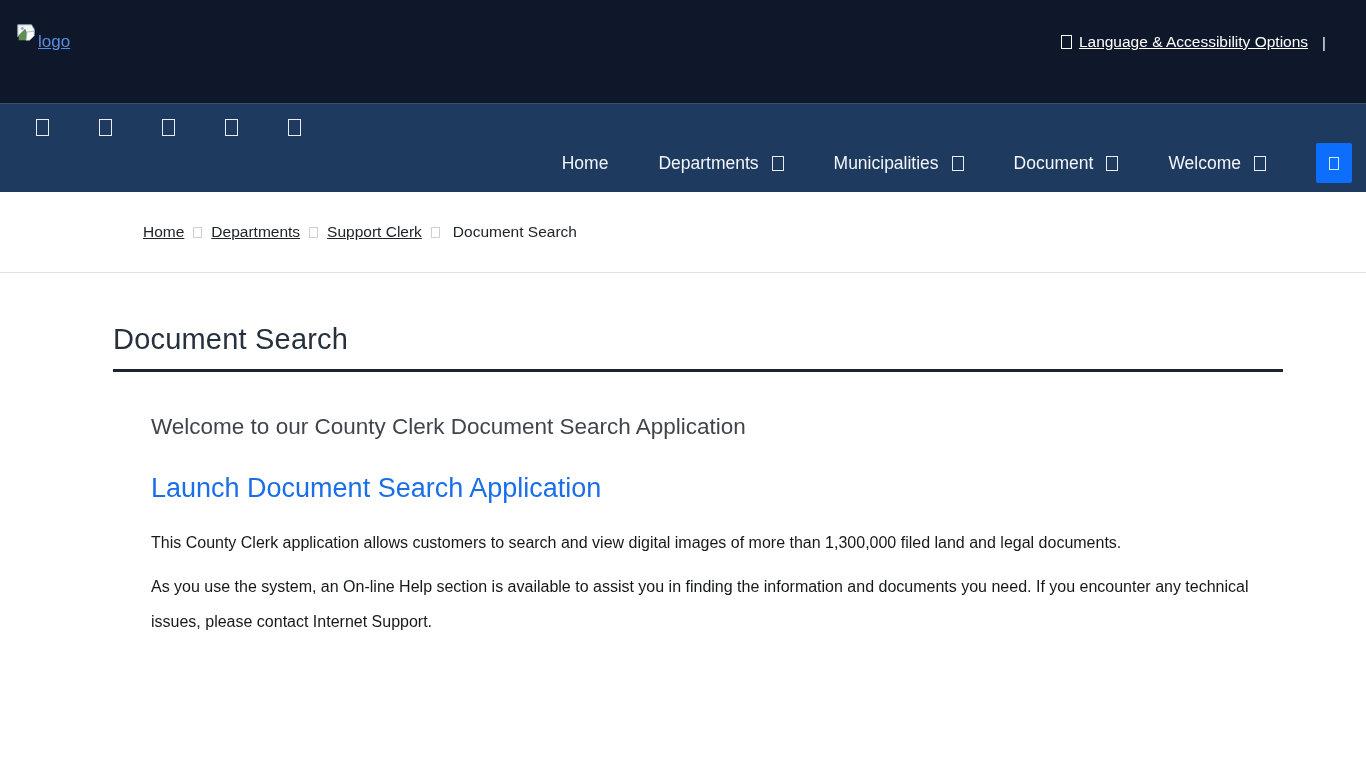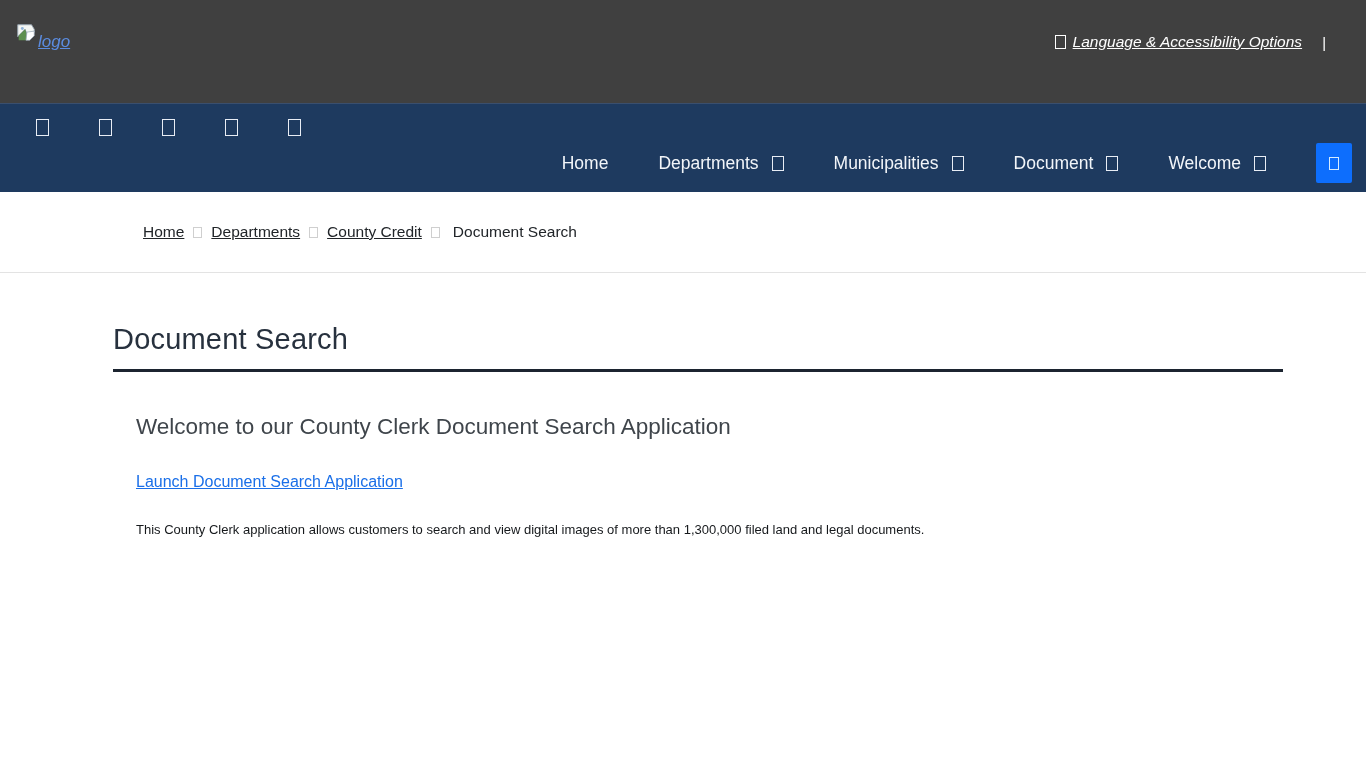--- a/index.html
+++ b/index.html
@@ -7,22 +7,21 @@
     width: 1366px; height: 768px;
     background: #ffffff;
     font-family: "Liberation Sans", sans-serif;
     overflow: hidden;
   }
 
   
   .top-header {
     position: relative;
     height: 103px;
-    background: #404040;
-    font-style: italic;
+    background: #0f172a;
   }
   .logo-link {
     position: absolute;
     top: 22px; left: 15px;
     display: inline-flex;
     align-items: flex-end;
     text-decoration: none;
     cursor: pointer;
   }
   .broken-img-icon { width: 22px; height: 22px; margin-right: 1px; }
@@ -32,21 +31,21 @@
     font-size: 17px;
     line-height: 1;
     position: relative;
     top: 6px;
   }
   .header-links {
     position: absolute;
     top: 33px; right: 40px;
     display: flex;
     align-items: flex-end;
-    gap: 20px;
+    gap: 14px;
     color: #ffffff;
     font-size: 15.5px;
   }
   .header-links a {
     color: #ffffff;
     text-decoration: underline;
     display: inline-flex;
     align-items: center;
     gap: 7px;
     cursor: pointer;
@@ -145,39 +144,38 @@
     font-weight: 400;
     color: #27313e;
     letter-spacing: 0.2px;
   }
   .title-rule {
     border: none;
     border-top: 3px solid #1c2430;
     margin-top: 13px;
   }
   .content-inner {
-    margin-left: 23px;
+    margin-left: 38px;
     margin-top: 42px;
   }
   .section-h2 {
     font-size: 22.5px;
     font-weight: 400;
     color: #3f454b;
   }
   .welcome-h2 { margin-bottom: 33px; }
   .launch-link {
     display: inline-block;
+    font-size: 27px;
+    color: #1a6fe8;
+    margin-bottom: 21px;
+    cursor: pointer;
+  }
+  .content-inner p {
     font-size: 16px;
-    color: #1a6fe8;
-    text-decoration: underline;
-    margin-bottom: 21px;
-    cursor: pointer;
-  }
-  .content-inner p {
-    font-size: 13px;
     line-height: 35px;
     color: #16191c;
     margin-bottom: 9px;
     max-width: 1110px;
   }
   .bottom-h2 { margin-top: 23px; }
 </style>
 </head>
 <body>
 
@@ -232,26 +230,27 @@
       <span class="ph-box"></span>
     </button>
   </div>
 </nav>
 
 <div class="breadcrumb-bar">
   <a>Home</a>
   <span class="crumb-sep"></span>
   <a>Departments</a>
   <span class="crumb-sep"></span>
-  <a>County Credit</a>
+  <a>Support Clerk</a>
   <span class="crumb-sep"></span>
   <span class="crumb-current">Document Search</span>
 </div>
 
 <main class="main-content">
   <h1 class="page-title">Document Search</h1>
   <hr class="title-rule">
   <div class="content-inner">
     <h2 class="section-h2 welcome-h2">Welcome to our County Clerk Document Search Application</h2>
     <a class="launch-link">Launch Document Search Application</a>
     <p>This County Clerk application allows customers to search and view digital images of more than 1,300,000 filed land and legal documents.</p>
+    <p>As you use the system, an On-line Help section is available to assist you in finding the information and documents you need. If you encounter any technical issues, please contact Internet Support.</p>
   </div>
 </main>
 
 </body></html>

